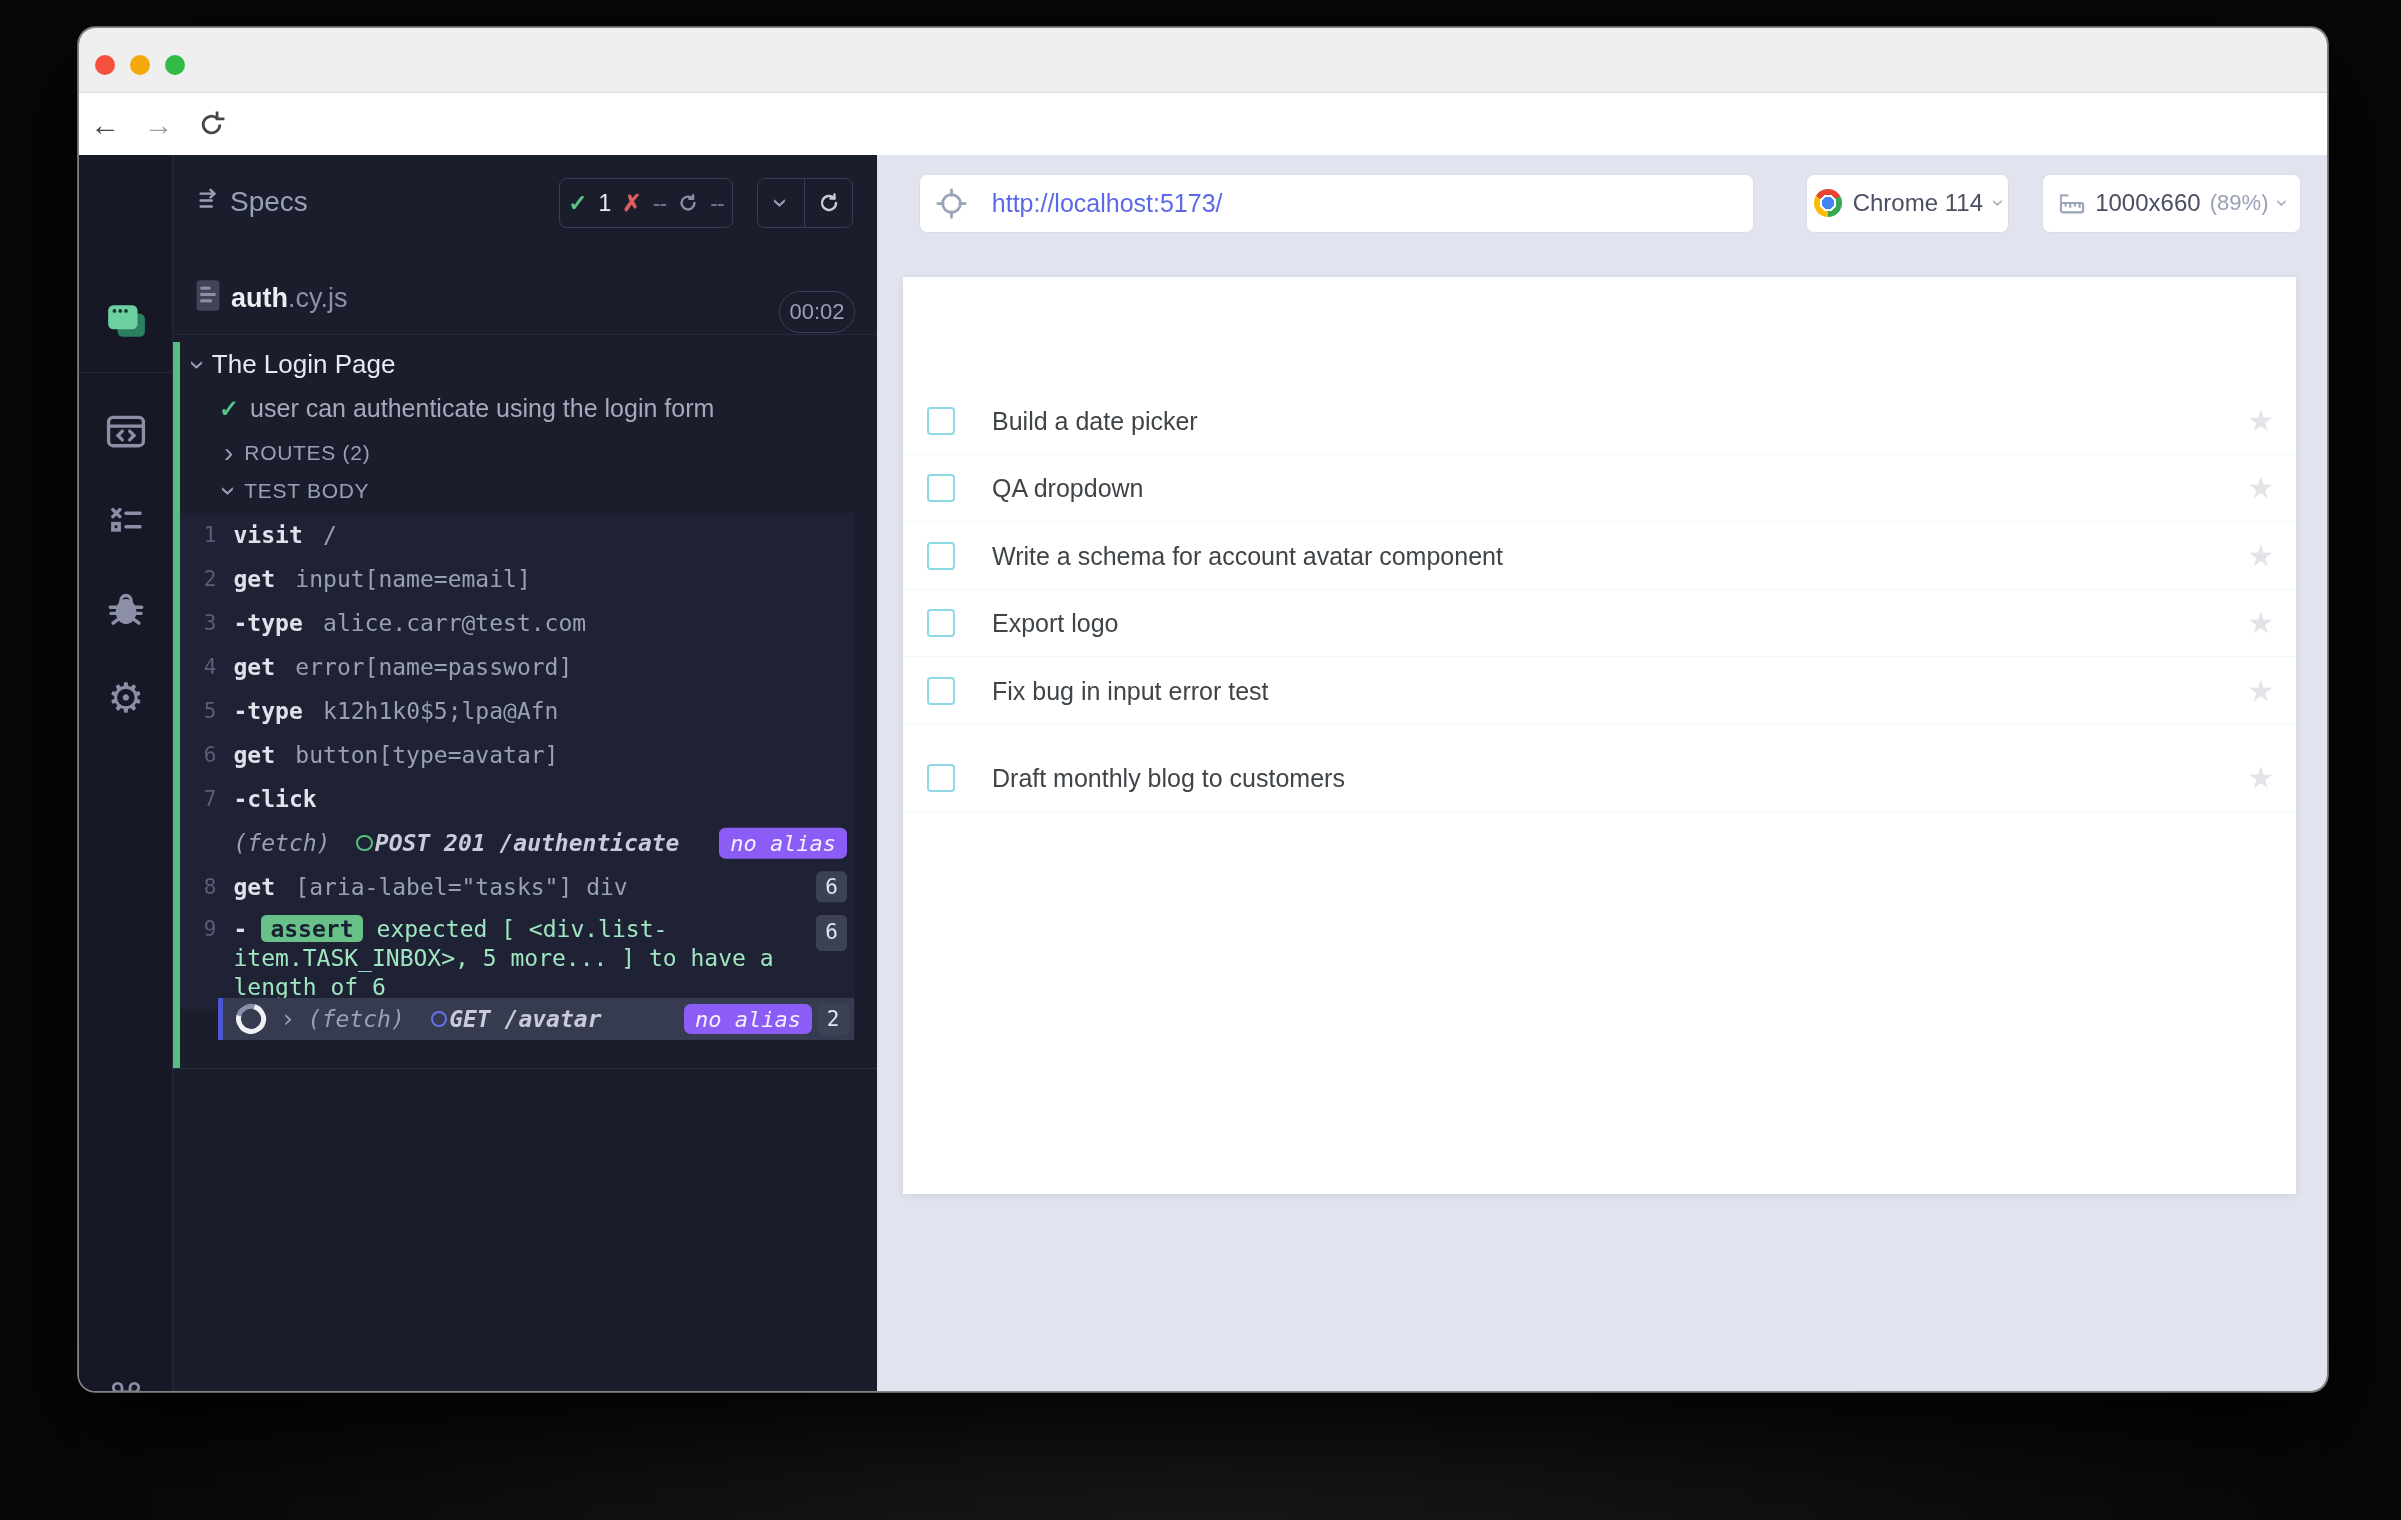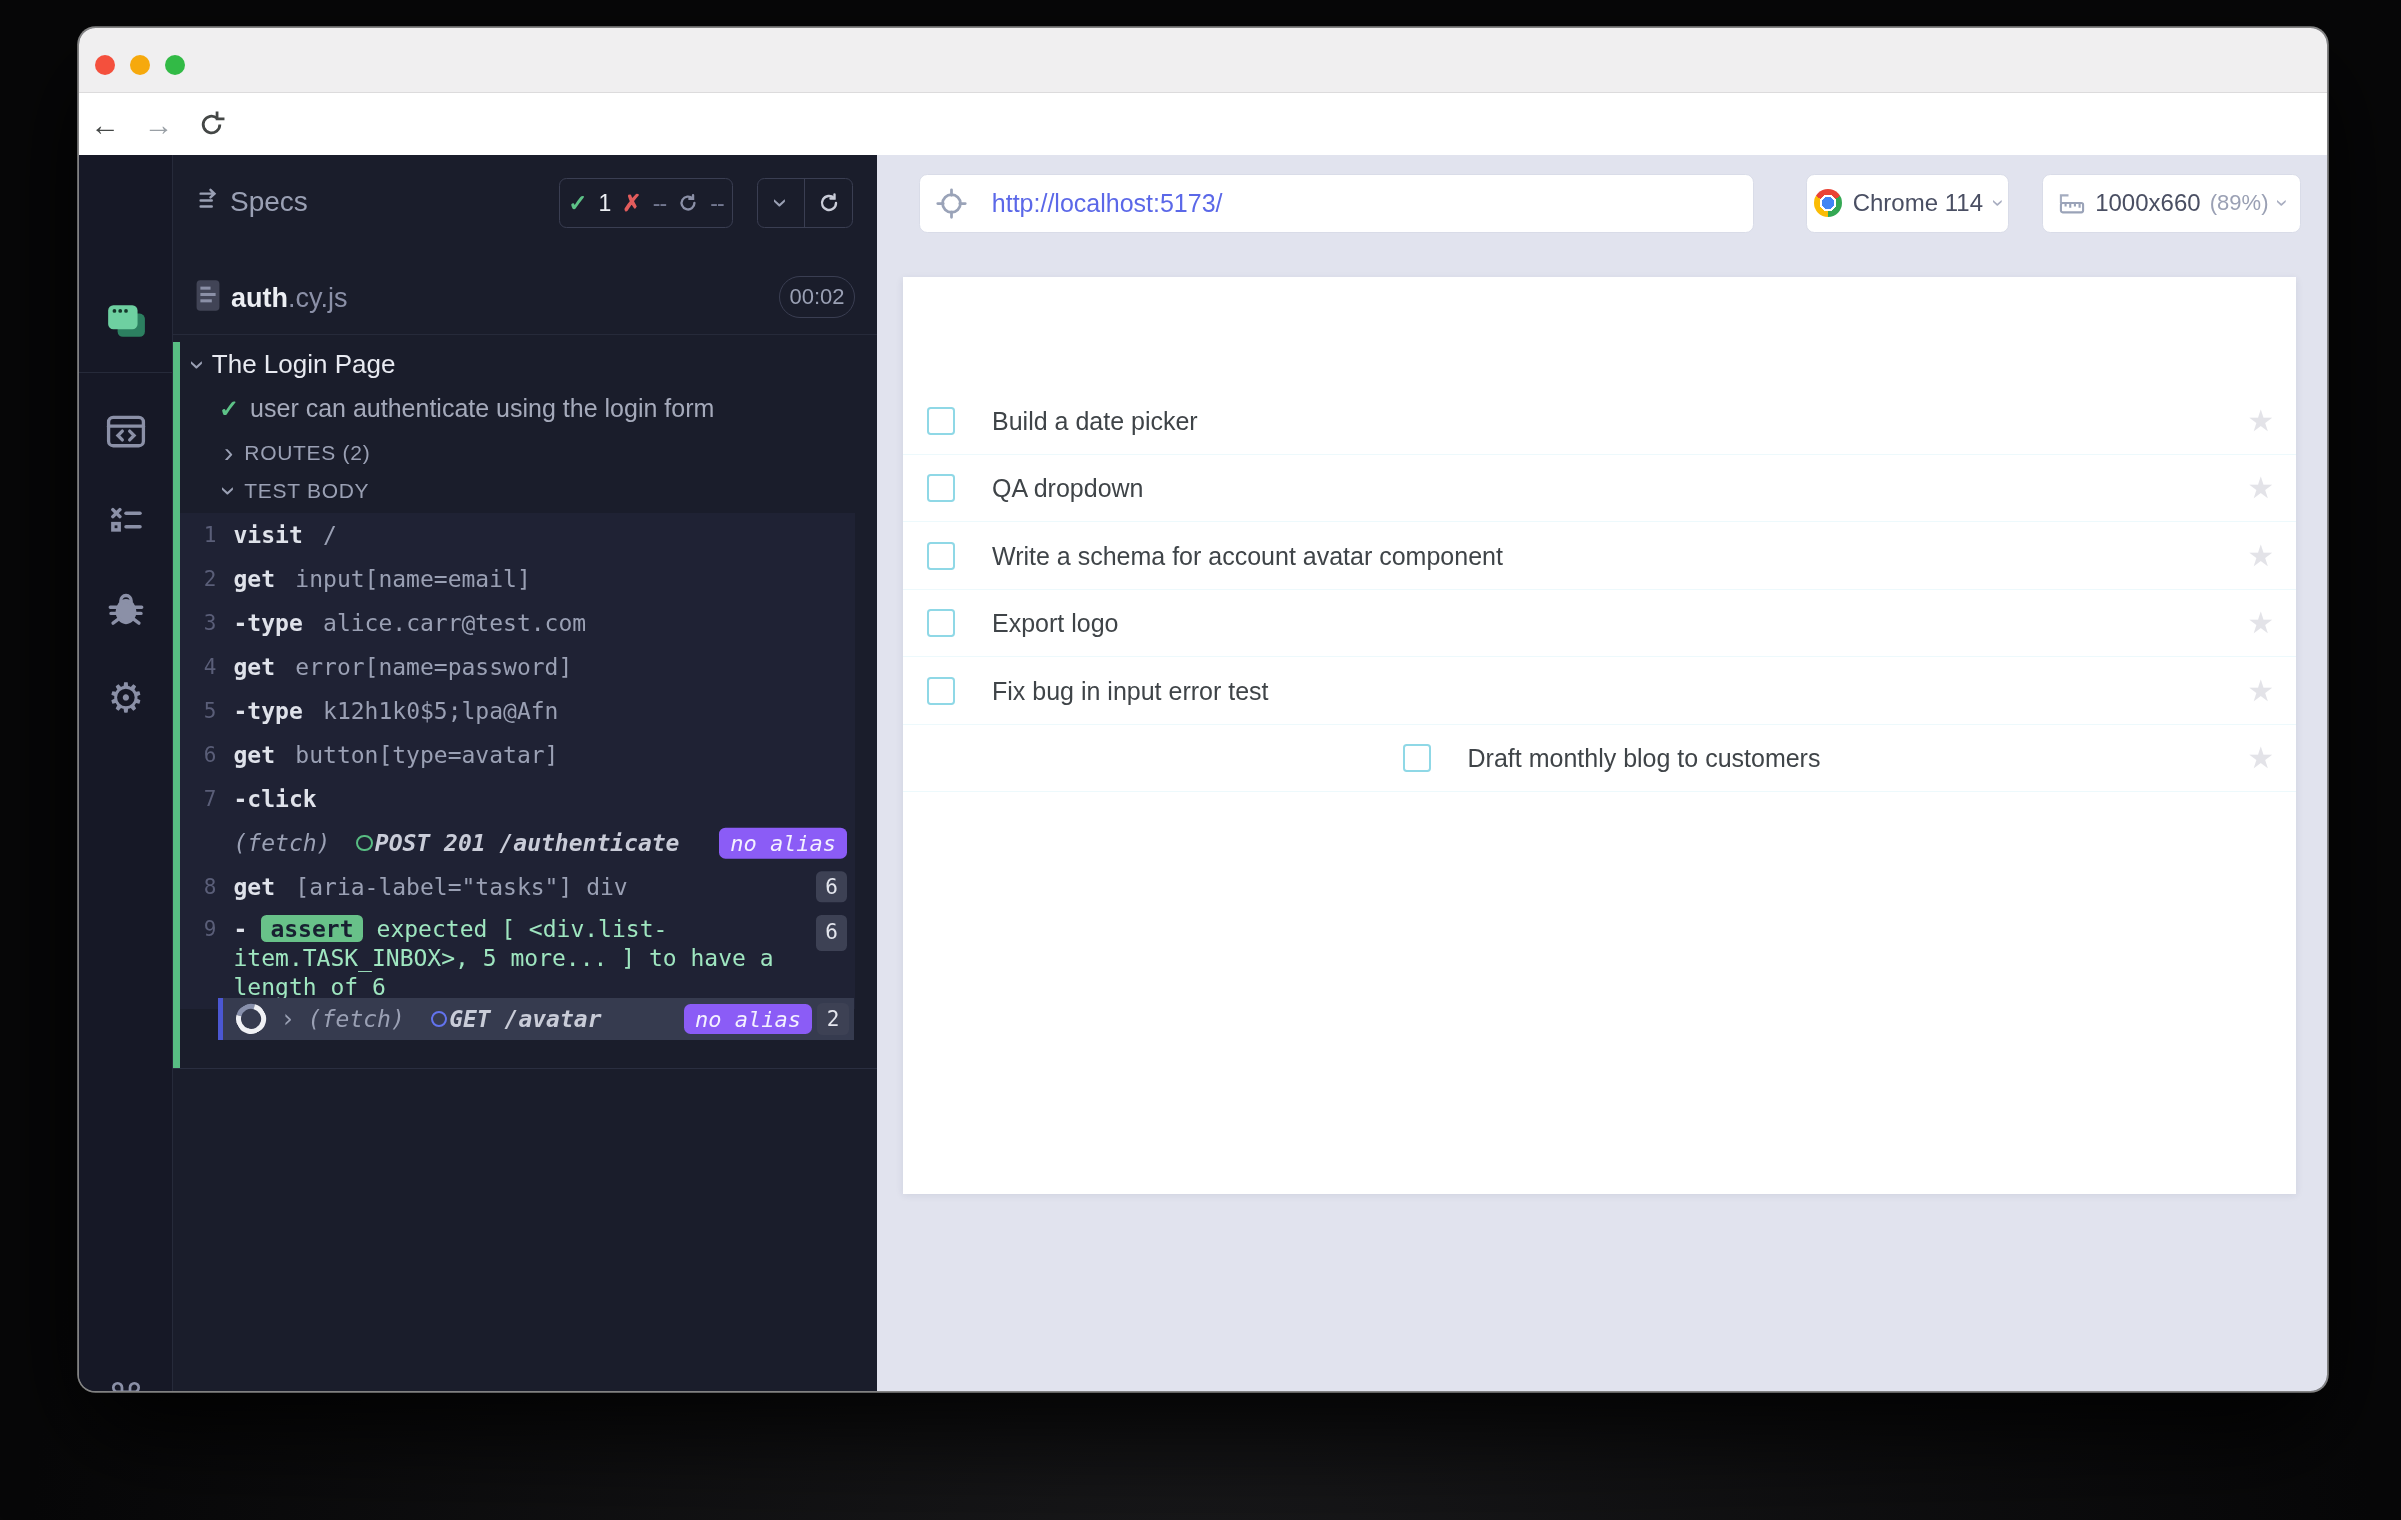--- a/index.html
+++ b/index.html
@@ -58,21 +58,21 @@
   .stat-dim { color:#737891; letter-spacing:-0.9px; }
   #run-group { left:584px; top:23px; width:96px; height:50px; border:0.9px solid #3a3e52; border-radius:7.4px; display:flex; }
   #run-group > div { width:48px; display:flex; align-items:center; justify-content:center; }
   #run-group > div:first-child { border-right:0.9px solid #3a3e52; }
   .chev { display:inline-block; color:#9aa0b4; font-size:28px; line-height:1; }
   .chev.down { transform:rotate(90deg); }
 
   #file-row { left:0; top:108px; width:704px; height:71px; }
   #file-name { left:58px; top:20.3px; font-size:27px; color:#eceef3; font-weight:bold; }
   #file-name span.ext { color:#8b90a7; font-weight:normal; }
-  #file-time { left:606px; top:13px; width:76px; height:42px; border:0.9px solid #3a3e52; border-radius:21px;
+  #file-time { left:606px; top:28px; width:76px; height:42px; border:0.9px solid #3a3e52; border-radius:21px;
                color:#9aa0b4; font-size:22px; display:flex; align-items:center; justify-content:center; }
   #file-sep { left:0; top:179px; width:704px; height:0.9px; background:#262a3a; }
 
   #test-green-border { left:0; top:187px; width:6.5px; height:727px; background:#58bd83; }
   #test-bottom-sep { left:0; top:913px; width:704px; height:0.9px; background:#2a2e40; }
 
   .tree-row { left:0; width:704px; height:31px; display:flex; align-items:center; }
   #suite-row { top:194px; }
   #suite-row .label { color:#e8eaf1; font-size:26px; margin-left:9.2px; }
   #test-row { top:238px; }
@@ -443,21 +443,21 @@
           <div class="task-row" style="top:313px;">
             <div class="task-check"></div>
             <div class="task-label">Export logo</div>
             <div class="task-star">★</div>
           </div>
           <div class="task-row" style="top:381px;">
             <div class="task-check"></div>
             <div class="task-label">Fix bug in input error test</div>
             <div class="task-star">★</div>
           </div>
-          <div class="task-row" style="top:448px;justify-content:center;">
+          <div class="task-row" style="top:468px;">
             <div class="task-check"></div>
             <div class="task-label">Draft monthly blog to customers</div>
             <div class="task-star">★</div>
           </div>
         </div>
 
       </div>
     </div>
   </div>
 </div>

